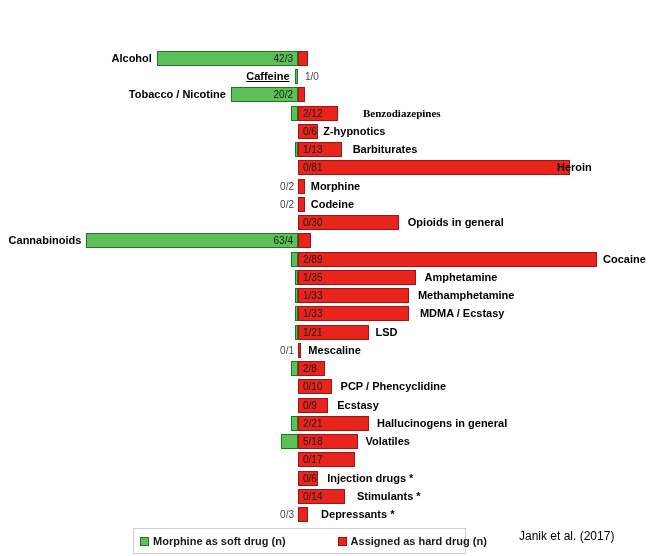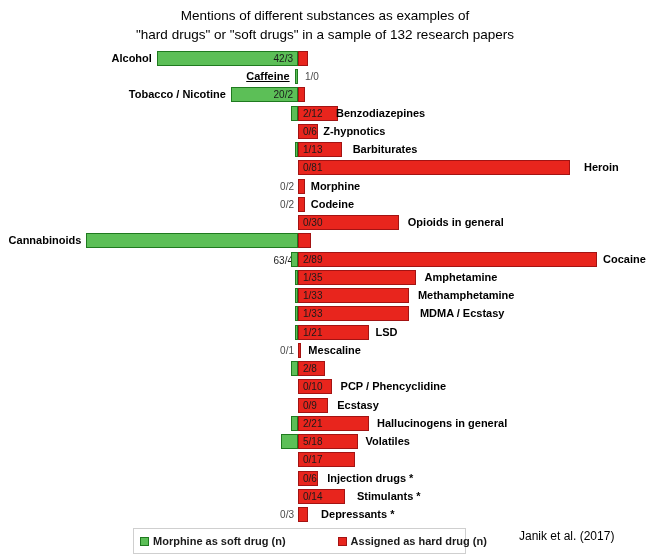--- a/index.html
+++ b/index.html
@@ -30,24 +30,20 @@
   .legend-item{display:flex;align-items:center;font-size:11px;font-weight:bold;color:#1a1a1a;white-space:nowrap;}
   .legend-item.second{margin-left:52px;}
   .swatch{width:9px;height:9px;display:inline-block;margin-right:4px;box-sizing:border-box;border:1px solid transparent;}
   .citation{position:absolute;left:519px;top:529px;font-size:12px;color:#000;white-space:nowrap;}
 </style>
 </head>
 <body>
 
 <div class="page">
 
-  <div class="title">
-    <div>Mentions of different substances as examples of</div>
-    <div>"hard drugs" or "soft drugs" in a sample of 132 research papers</div>
-  </div>
 
   <div id="chart">
       <div class="row" style="top: 51px;">
         <span class="bar" style="left: 156.88px; width: 141.12px; background: rgb(92, 191, 87); border-color: rgb(31, 122, 31);"></span>
         <span class="bar" style="left: 298px; width: 10.08px; background: rgb(232, 37, 29); border-color: rgb(163, 19, 19);"></span>
         <span class="name" style="left: 151.88px; transform: translateX(-100%);">Alcohol</span>
         <span class="val" style="left: 293px; transform: translateX(-100%);">42/3</span>
       </div>
       <div class="row" style="top: 69.24px;">
         <span class="bar" style="left: 294.64px; width: 3.36px; background: rgb(92, 191, 87); border-color: rgb(31, 122, 31);"></span>
@@ -56,37 +52,37 @@
       </div>
       <div class="row" style="top: 87.48px;">
         <span class="bar" style="left: 230.8px; width: 67.2px; background: rgb(92, 191, 87); border-color: rgb(31, 122, 31);"></span>
         <span class="bar" style="left: 298px; width: 6.72px; background: rgb(232, 37, 29); border-color: rgb(163, 19, 19);"></span>
         <span class="name" style="left: 225.8px; transform: translateX(-100%);">Tobacco / Nicotine</span>
         <span class="val" style="left: 293px; transform: translateX(-100%);">20/2</span>
       </div>
       <div class="row" style="top: 105.72px;">
         <span class="bar" style="left: 291.28px; width: 6.72px; background: rgb(92, 191, 87); border-color: rgb(31, 122, 31);"></span>
         <span class="bar" style="left: 298px; width: 40.32px; background: rgb(232, 37, 29); border-color: rgb(163, 19, 19);"></span>
-        <span class="name" style="left: 336px;">Benzodiazepines</span>
+        <span class="name" style="left: 363px; font-family: Liberation Serif, serif;">Benzodiazepines</span>
         <span class="val" style="left: 303px;">2/12</span>
       </div>
       <div class="row" style="top: 123.96px;">
         <span class="bar" style="left: 298px; width: 20.16px; background: rgb(232, 37, 29); border-color: rgb(163, 19, 19);"></span>
         <span class="name" style="left: 323.16px;">Z-hypnotics</span>
         <span class="val" style="left: 303px;">0/6</span>
       </div>
       <div class="row" style="top: 142.2px;">
         <span class="bar" style="left: 294.64px; width: 3.36px; background: rgb(92, 191, 87); border-color: rgb(31, 122, 31);"></span>
         <span class="bar" style="left: 298px; width: 43.68px; background: rgb(232, 37, 29); border-color: rgb(163, 19, 19);"></span>
         <span class="name" style="left: 352.68px;">Barbiturates</span>
         <span class="val" style="left: 303px;">1/13</span>
       </div>
       <div class="row" style="top: 160.44px;">
         <span class="bar" style="left: 298px; width: 272.16px; background: rgb(232, 37, 29); border-color: rgb(163, 19, 19);"></span>
-        <span class="name" style="left: 584px; text-align: right;">Heroin</span>
+        <span class="name" style="left: 557px; text-align: right;">Heroin</span>
         <span class="val" style="left: 303px;">0/81</span>
       </div>
       <div class="row" style="top: 178.68px;">
         <span class="bar" style="left: 298px; width: 6.72px; background: rgb(232, 37, 29); border-color: rgb(163, 19, 19);"></span>
         <span class="name" style="left: 310.72px;">Morphine</span>
         <span class="val out" style="left: 294px; transform: translateX(-100%);">0/2</span>
       </div>
       <div class="row" style="top: 196.92px;">
         <span class="bar" style="left: 298px; width: 6.72px; background: rgb(232, 37, 29); border-color: rgb(163, 19, 19);"></span>
         <span class="name" style="left: 310.72px;">Codeine</span>
@@ -94,21 +90,21 @@
       </div>
       <div class="row" style="top: 215.16px;">
         <span class="bar" style="left: 298px; width: 100.8px; background: rgb(232, 37, 29); border-color: rgb(163, 19, 19);"></span>
         <span class="name" style="left: 407.8px;">Opioids in general</span>
         <span class="val" style="left: 303px;">0/30</span>
       </div>
       <div class="row" style="top: 233.4px;">
         <span class="bar" style="left: 86.32px; width: 211.68px; background: rgb(92, 191, 87); border-color: rgb(31, 122, 31);"></span>
         <span class="bar" style="left: 298px; width: 13.44px; background: rgb(232, 37, 29); border-color: rgb(163, 19, 19);"></span>
         <span class="name" style="left: 81.32px; transform: translateX(-100%);">Cannabinoids</span>
-        <span class="val" style="left: 293px; transform: translateX(-100%); margin-top: 20px;">63/4</span>
+        <span class="val" style="left: 293px; transform: translateX(-100%);">63/4</span>
       </div>
       <div class="row" style="top: 251.64px;">
         <span class="bar" style="left: 291.28px; width: 6.72px; background: rgb(92, 191, 87); border-color: rgb(31, 122, 31);"></span>
         <span class="bar" style="left: 298px; width: 299.04px; background: rgb(232, 37, 29); border-color: rgb(163, 19, 19);"></span>
         <span class="name" style="left: 603.04px;">Cocaine</span>
         <span class="val" style="left: 303px;">2/89</span>
       </div>
       <div class="row" style="top: 269.88px;">
         <span class="bar" style="left: 294.64px; width: 3.36px; background: rgb(92, 191, 87); border-color: rgb(31, 122, 31);"></span>
         <span class="bar" style="left: 298px; width: 117.6px; background: rgb(232, 37, 29); border-color: rgb(163, 19, 19);"></span>

